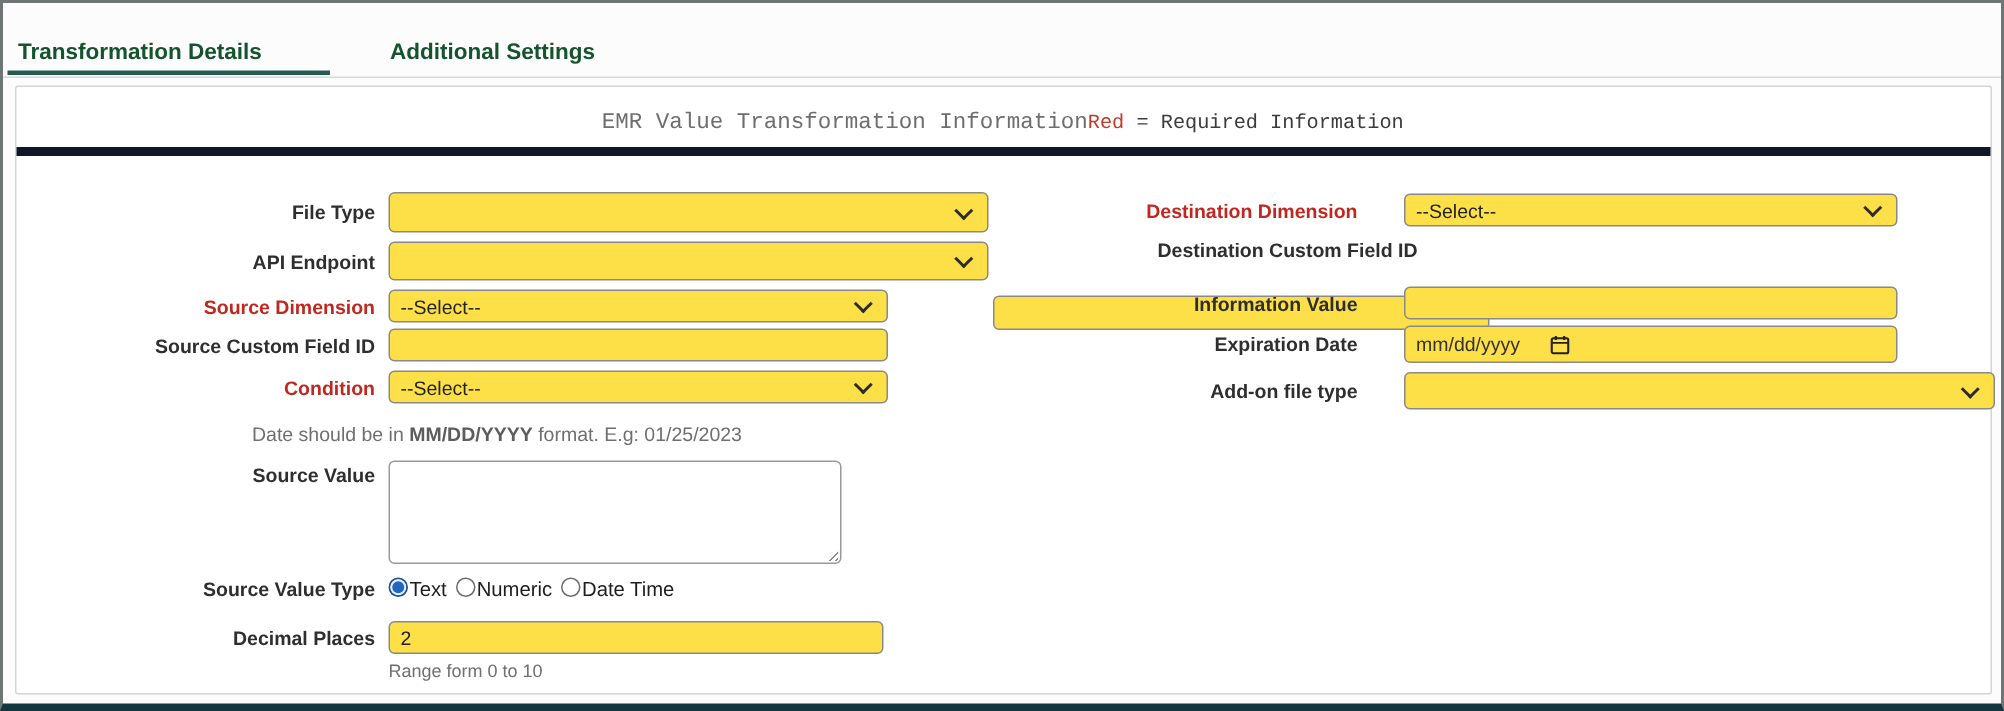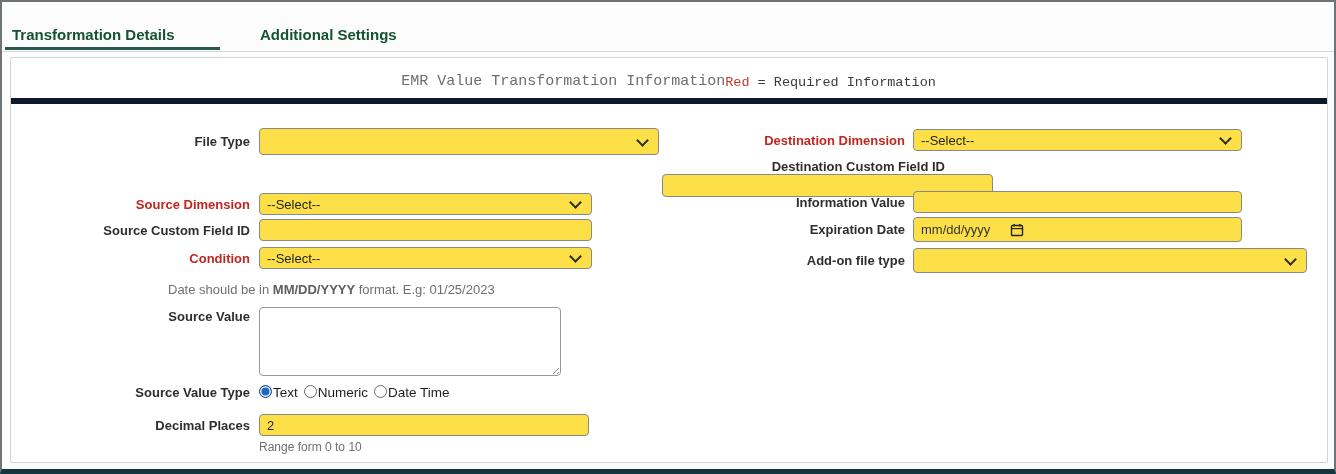--- a/index.html
+++ b/index.html
@@ -22,21 +22,21 @@
     display:flex; justify-content:center; align-items:flex-end;
     padding:0 16px 8px 15px;
     font-family:Liberation Mono, monospace;
   }
   .panel-title { font-size:15px; color:#6e6e6e; }
   .legend { font-size:13.5px; color:#3c3c3c; }
   .legend .red-word { color:#c0392b; }
   
   .form { position:relative; width:100%; height:358px; }
   .row { position:absolute; left:0; display:flex; align-items:center; }
-  .row.right { left:651px; }
+  .row.right { left:651px;gap:23px; }
   .lbl { width:239px; text-align:right; font-weight:bold; font-size:13px; color:#2e2e2e; margin-right:9px; flex:none; }
   .row.right .lbl { width:243px; margin-right:8px; }
   .req { color:#c0271f; }
   .ctl {
     box-sizing:border-box; border:1px solid #898989; border-radius:4px; background:#fde047;
     height:22px; font-size:13px; color:#222; padding:0 7px;
     display:flex; align-items:center;
   }
   .select { justify-content:space-between; cursor:pointer; }
   .chev {
@@ -91,20 +91,27 @@
     <div class="form">
 
       <div class="row" style="top:24px;">
         <div class="lbl">File Type</div>
         <div class="ctl select w400 h27">
           <span></span>
           <span class="chev"></span>
         </div>
       </div>
 
+      <div class="row" style="top:57px;">
+        <div class="lbl">API Endpoint</div>
+        <div class="ctl select w400 h26">
+          <span></span>
+          <span class="chev"></span>
+        </div>
+      </div>
 
       <div class="row" style="top:89px;">
         <div class="lbl req">Source Dimension</div>
         <div class="ctl select w333">
           <span>--Select--</span>
           <span class="chev"></span>
         </div>
       </div>
 
       <div class="row" style="top:115px;">

